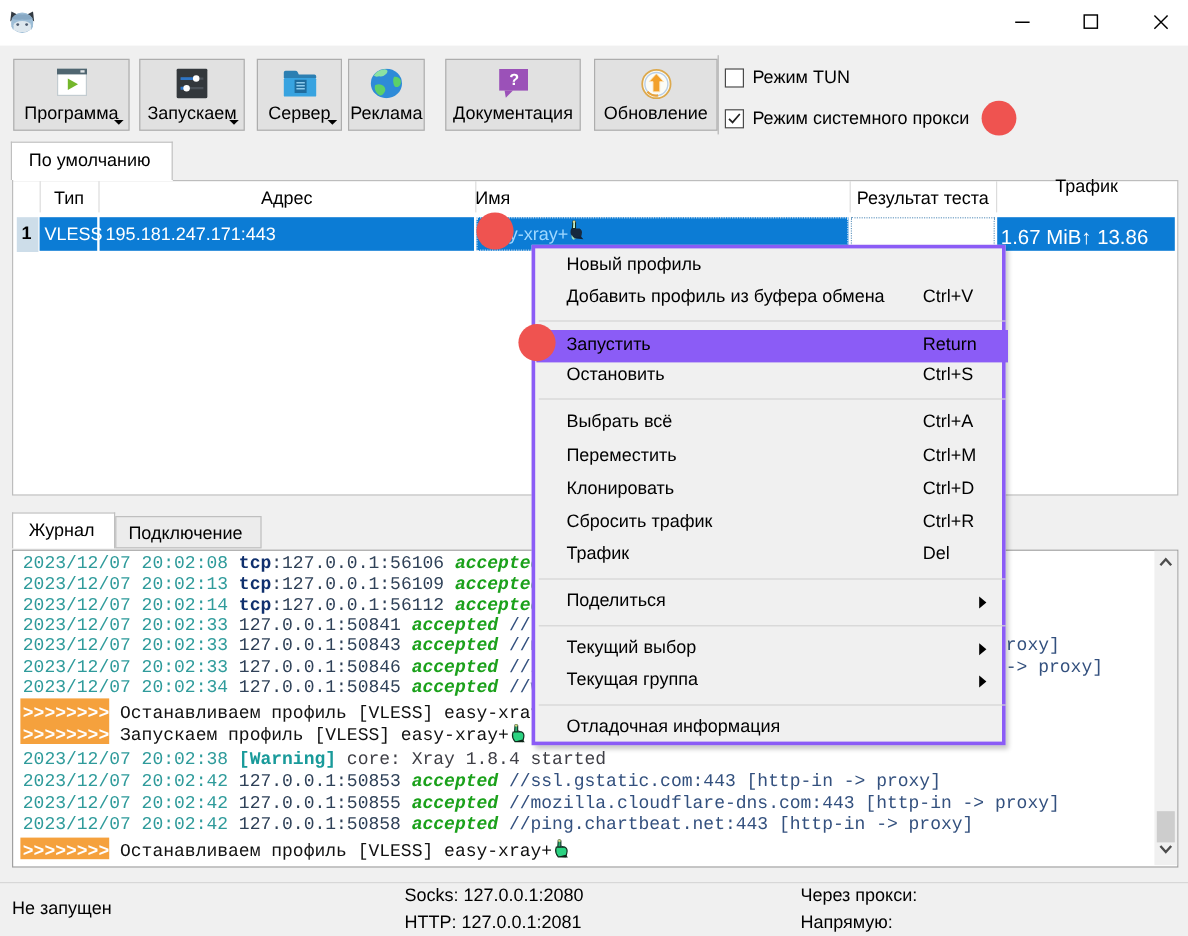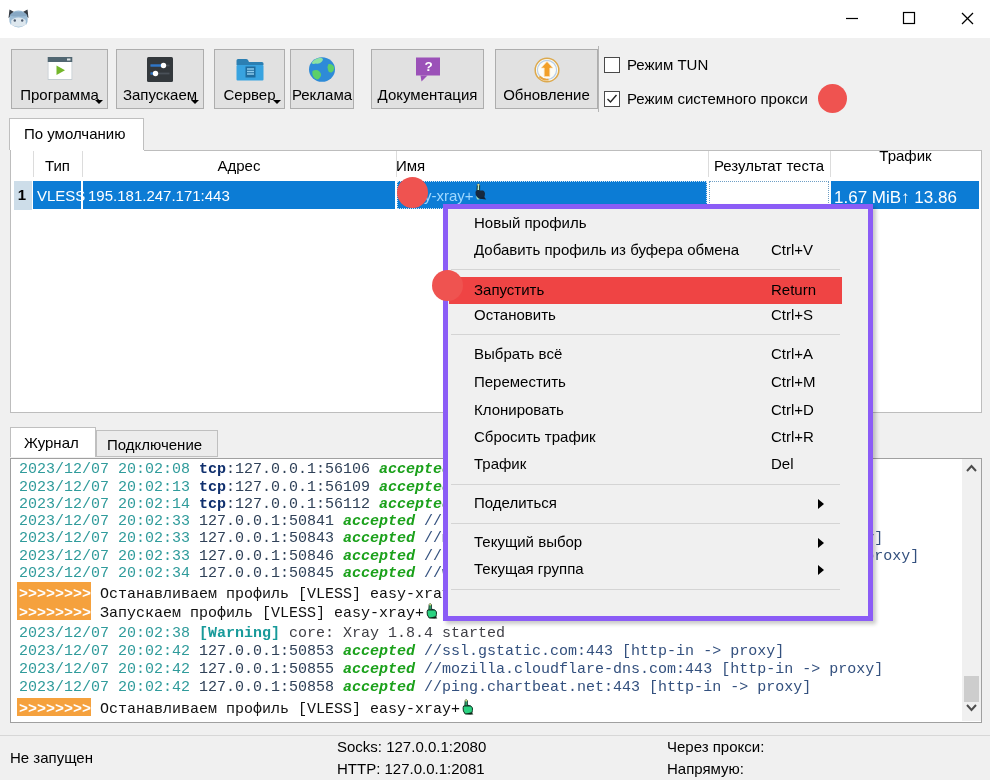--- a/index.html
+++ b/index.html
@@ -30,26 +30,26 @@
 .tcp { color:#10306e; font-weight:bold; }
 .ip { color:#2f4158; }
 .acc { color:#1ba11b; font-style:italic; font-weight:bold; }
 .rest { color:#33507e; }
 .gray { color:#3f3f46; }
 .blk { color:#111; }
 .warn { color:#189a9a; font-weight:bold; }
 .banner { color:#fff; font-weight:bold; }
 .obox { position:absolute; background:#f5a13d; }
 
-#menu { left:443px; top:204px; width:430px; height:417px; background:#f0f0f0;
-  border:5px solid #8b5cf6; box-shadow:3px 3px 4px rgba(0,0,0,0.22); }
+#menu { left:443px; top:204px; width:395px; height:417px; background:#f0f0f0;
+  border:3px solid #8b5cf6; box-shadow:3px 3px 4px rgba(0,0,0,0.22); }
 .mi { position:absolute; left:1px; width:393px; height:27px; }
 .mi .t { position:absolute; left:25px; top:4px; }
 .mi .s { position:absolute; left:322px; top:4px; }
-.mi.hl { background:#ef4444; }
+.mi.hl { background:#8b5cf6; }
 .msep { position:absolute; left:3px; width:389px; height:1px; background:#d4d4d4; }
 .marr { position:absolute; right:18px; top:9px; width:0; height:0; border-top:5px solid transparent; border-bottom:5px solid transparent; border-left:6px solid #000; }
 
 .redc { position:absolute; border-radius:50%; background:#ef5350; }
 
 #sb { position:absolute; left:962px; top:459px; width:19px; height:262px; background:#f0f0f0; }
 #sb-thumb { position:absolute; left:2px; top:217px; width:15px; height:26px; background:#cdcdcd; }
 
 #statusbar { left:0; top:735px; width:990px; height:45px; background:#f0f0f0; border-top:1px solid #d7d7d7; }
 </style>
@@ -291,19 +291,22 @@
     <div class="msep" style="top:314px"></div>
     <div class="mi" style="top:320px">
         <span class="t">Текущий выбор</span>
         <div class="marr"></div>
       </div>
     <div class="mi" style="top:347px">
         <span class="t">Текущая группа</span>
         <div class="marr"></div>
       </div>
     <div class="msep" style="top:380px"></div>
+    <div class="mi" style="top:386px">
+        <span class="t">Отладочная информация</span>
+      </div>
   </div>
 
   <div class="redc" style="left:818px;top:84px;width:29px;height:29px"></div>
   <div class="redc" style="left:397px;top:177px;width:31px;height:31px"></div>
   <div class="redc" style="left:432px;top:270px;width:31px;height:31px"></div>
 
 </div>
 
 </body></html>

